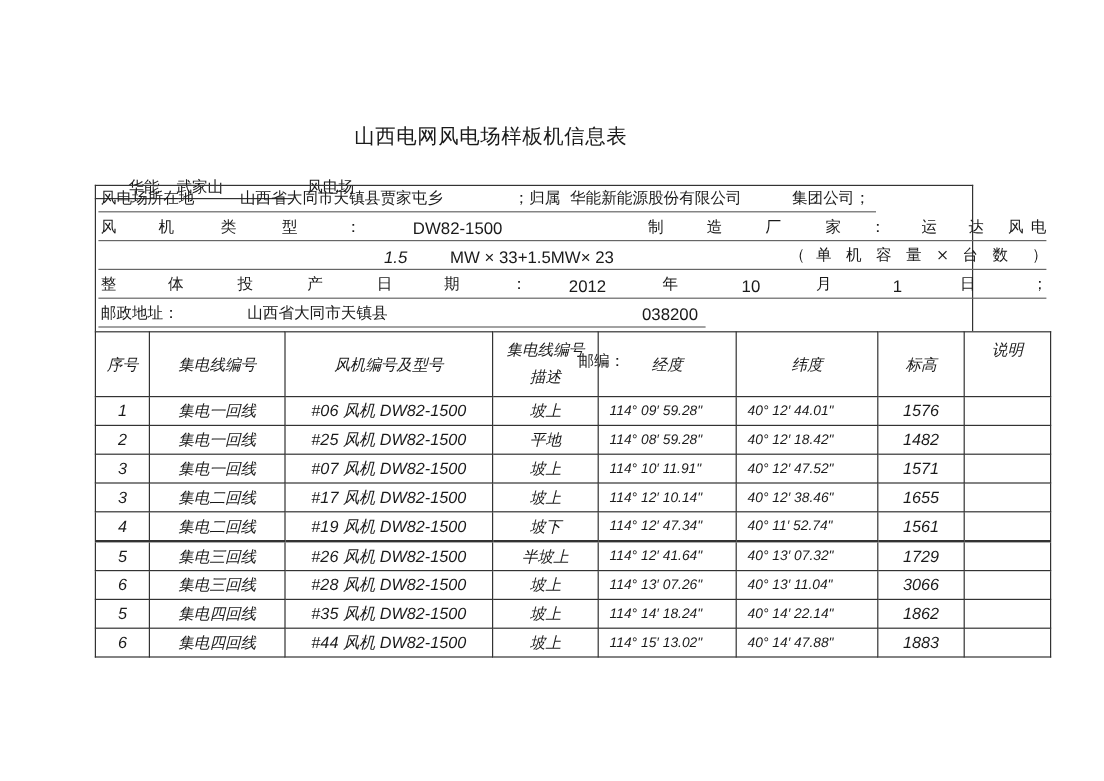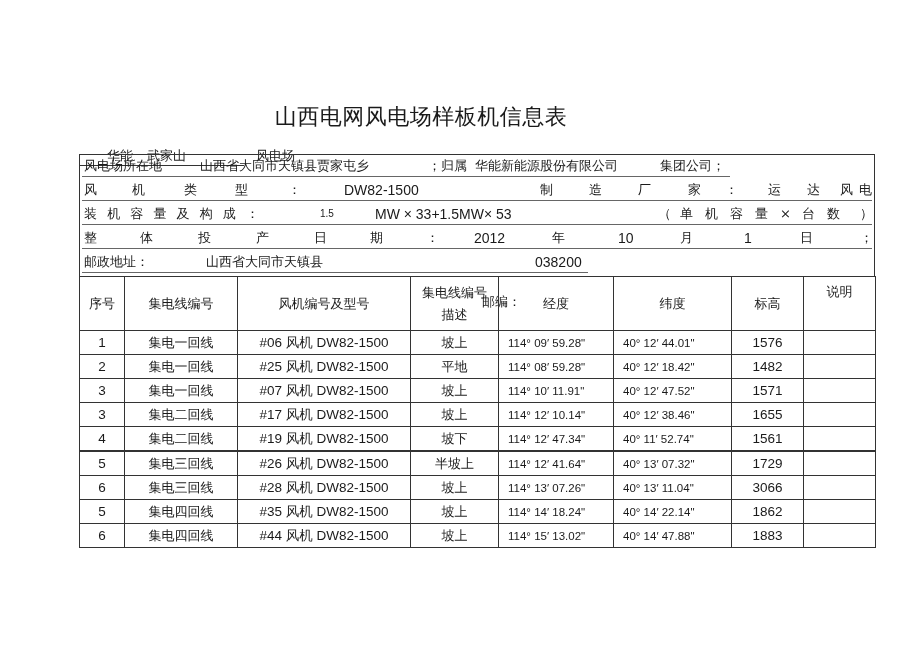--- a/index.html
+++ b/index.html
@@ -1,31 +1,31 @@
 <!DOCTYPE html>
 <html><head>
 <meta charset="utf-8">
 <style>
   html, body { margin:0; padding:0; background:#ffffff; }
   body { width:920px; height:651px; position:relative; overflow:hidden;
          font-family:"DejaVu Serif", "Liberation Serif", serif; color:#1a1a1a; }
-  .title { position:absolute; left:16px; width:810px; top:102px; text-align:center;
-           font-size:22px; letter-spacing:0.5px; }
+  .title { position:absolute; left:4px; width:810px; top:102px; text-align:center;
+           font-size:17px; letter-spacing:0.5px; }
   .org-line { position:absolute; left:79px; top:147px; font-size:13px; }
   .org-line .u { display:inline-block; width:165px; border-bottom:1px solid #333; padding-left:28px; box-sizing:border-box; }
   .org-line .u span { margin-right:14px; }
   .org-line .suffix { margin-left:12px; }
-  .info { position:absolute; left:79px; top:154px; width:796px; height:122px;
+  .info { position:absolute; left:79px; top:154px; width:732px; height:122px;
           border:1px solid #333; border-bottom:none; box-sizing:border-box; font-size:13px; }
   .info .row { position:absolute; left:0; width:100%; height:24px; line-height:22px; }
   .info .ul { position:absolute; bottom:2px; height:0; border-bottom:1px solid #666; }
   .abs { position:absolute; white-space:nowrap; }
   .sans { font-family:"Liberation Sans", "DejaVu Sans", sans-serif; }
   table.grid { position:absolute; left:79px; top:276px; width:796px; border-collapse:collapse;
-               font-size:13px; table-layout:fixed; }
+               font-size:13px; table-layout:fixed;font-style:italic; }
   table.grid td, table.grid th { border:1px solid #333; text-align:center; padding:0; font-weight:normal; }
   table.grid th { height:47px; font-size:13px; }
   table.grid td { height:23px; }
   table.grid td.num, table.grid td.model, table.grid td.elev { font-family:"Liberation Sans", "DejaVu Sans", sans-serif; font-size:13.5px; }
   table.grid td.coord { font-family:"Liberation Sans", "DejaVu Sans", sans-serif; font-size:11.5px; text-align:left; padding-left:9px; }
   table.grid tr.thick td { border-top:2px solid #333; }
   th.note { vertical-align:top; padding-top:6px !important; }
 </style>
 </head>
 <body>
@@ -61,23 +61,22 @@
     <span class="abs" style="left:608px;">家</span>
     <span class="abs" style="left:645px;">：</span>
     <span class="abs" style="left:688px;">运</span>
     <span class="abs" style="left:727px;">达</span>
     <span class="abs" style="left:760px;">风</span>
     <span class="abs" style="left:779px;">电</span>
   </div>
 
   <div class="row" style="top:48px;">
     <div class="ul" style="left:2px; width:790px;"></div>
-    <span class="abs" style="left:4px; letter-spacing:3px;">装 机 容 量 及 构 成 ：</span>
-    <span class="abs sans" style="left:240px; font-size:10px;">1.5</span>
-    <span class="abs sans" style="left:295px; font-size:14px;">MW × 33+1.5MW× 53</span>
+    <span class="abs sans" style="left:240px; font-size:14px;font-style:italic;">1.5</span>
+    <span class="abs sans" style="left:295px; font-size:14px;">MW × 33+1.5MW× 23</span>
     <span class="abs" style="left:578px;">（</span>
     <span class="abs" style="left:600px;">单</span>
     <span class="abs" style="left:625px;">机</span>
     <span class="abs" style="left:650px;">容</span>
     <span class="abs" style="left:675px;">量</span>
     <span class="abs" style="left:700px;">×</span>
     <span class="abs" style="left:722px;">台</span>
     <span class="abs" style="left:747px;">数</span>
     <span class="abs" style="left:780px;">）</span>
   </div>

